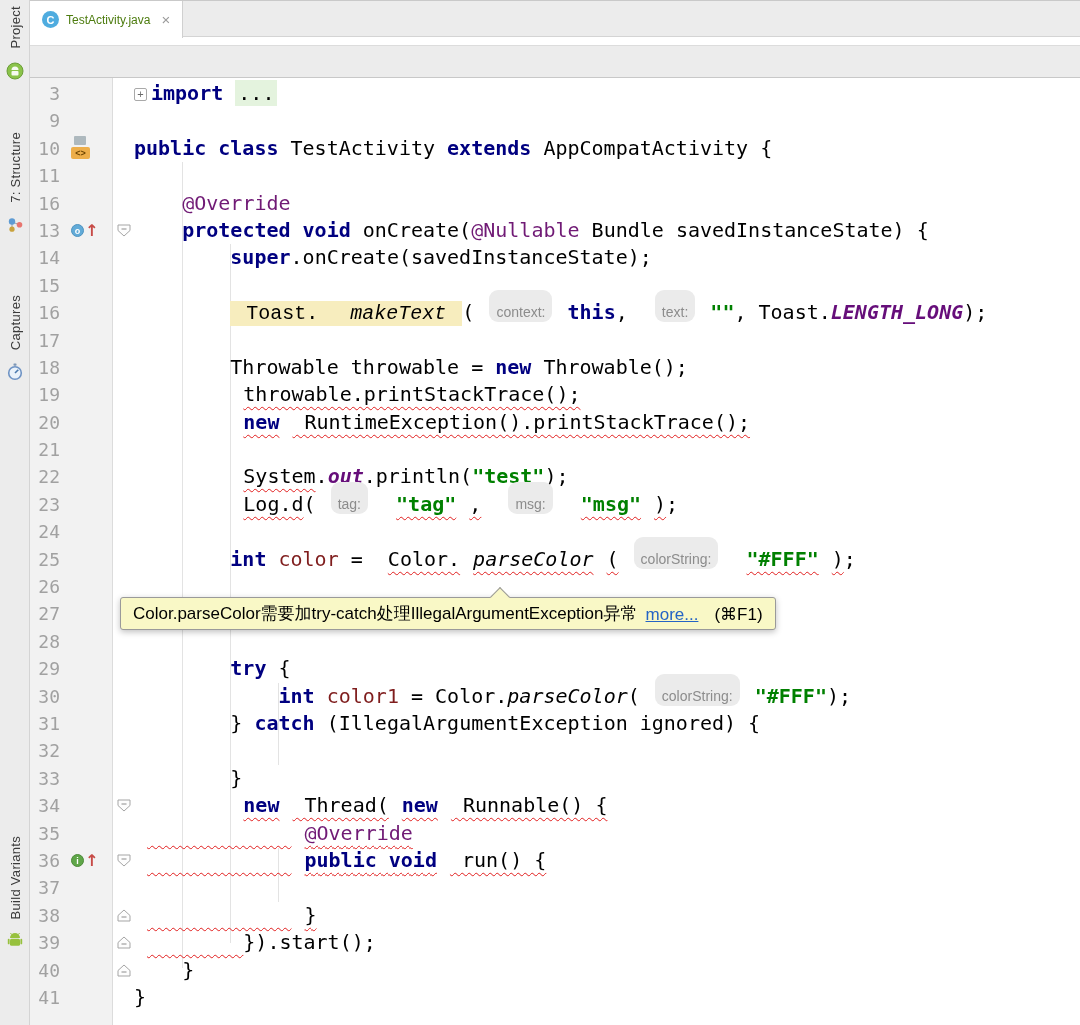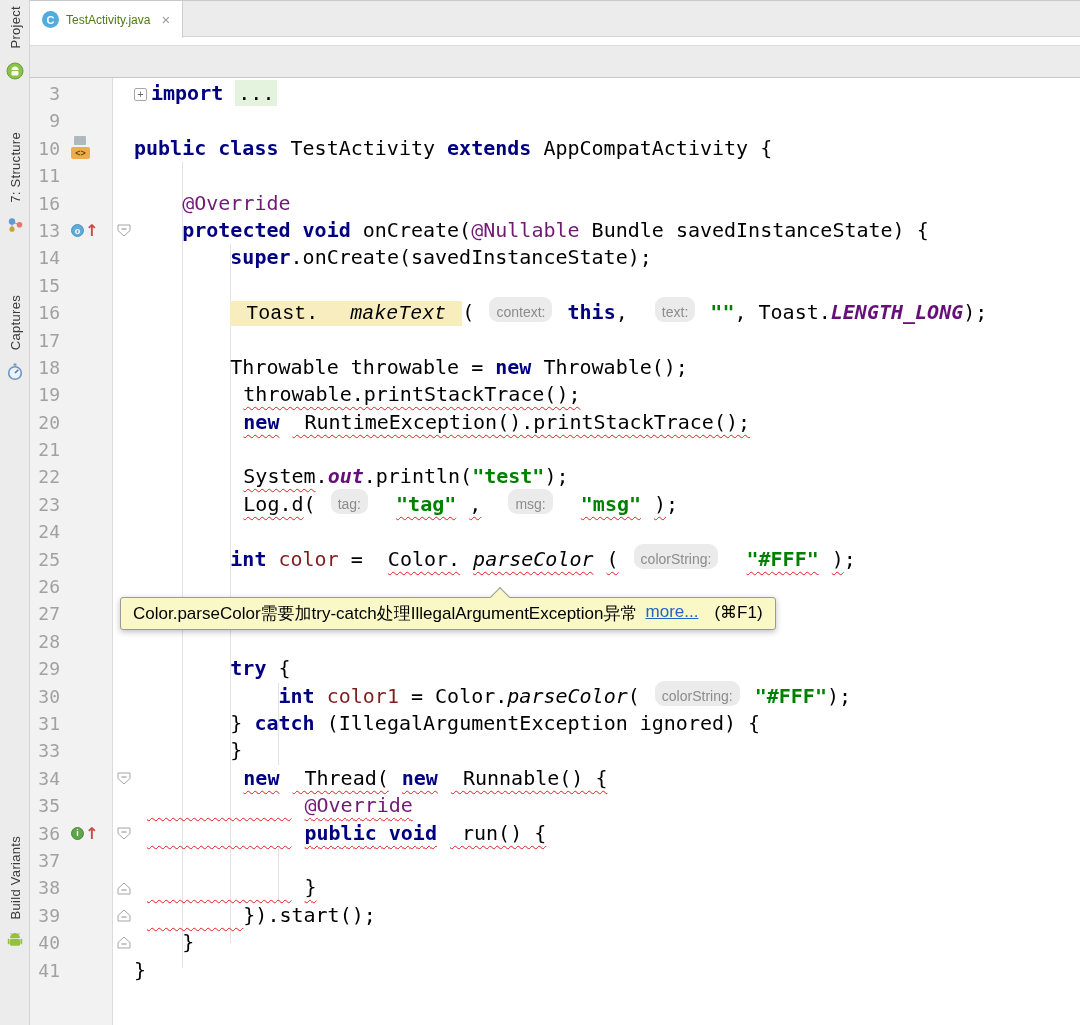--- a/index.html
+++ b/index.html
@@ -53,21 +53,21 @@
   .tk-field{ color:#660E7A; font-weight:bold; font-style:italic; }
   .tk-it   { font-style:italic; }
   .tk-gray { color:#7f1d1d; }
   .tk-dots { background:#E4F3DE; padding:1px 3px; }
   .tk-hl   { background:#F7EDBE; padding:1px 16px;font-family:Liberation Mono, monospace; }
   .tk-wavy { text-decoration-line:underline; text-decoration-style:wavy;
              text-decoration-color:#E11E1E; text-decoration-thickness:1px;
              text-underline-offset:5px;padding-left:13px; }
   .tk-hint { font-family:"Liberation Sans", sans-serif; font-size:14px;
              color:#8C8C8C; background:#EBEBEB; border-radius:9px;
-             padding:7px 7px 2px; margin:0 3px; vertical-align:2px;text-align:right; }
+             padding:14px 7px 2px; margin:0 3px; vertical-align:2px;text-align:right; }
   .tk-foldbox { display:inline-flex; width:13px; height:13px; border:1px solid #A9A9A9;
              border-radius:2px; background:#fff; color:#6A6A6A; font-size:11px;
              line-height:11px; align-items:center; justify-content:center;
              margin-right:4px; vertical-align:2px; font-family:"Liberation Sans",sans-serif; }
 
   
   .ic-ovr { display:inline-flex; align-items:center; }
   .ic-circle { width:13px; height:13px; border-radius:50%; color:#fff; font-size:9px;
                font-weight:bold; display:inline-flex; align-items:center;
                justify-content:center; font-family:"Liberation Sans",sans-serif; }
@@ -82,21 +82,21 @@
                 background:#EDAE4A; border-radius:2px; color:#6B4300; font-size:9px;
                 font-weight:bold; display:flex; align-items:center; justify-content:center;
                 font-family:"Liberation Sans",sans-serif; }
   .fold-mark { display:inline-flex; cursor:pointer; }
 
   
   #tooltip { position:absolute; left:90px; top:519px; z-index:5;
              background:#F9F8C6; border:1px solid #9A9A9A; border-radius:3px;
              box-shadow:0 2px 6px rgba(0,0,0,.25); padding:4px 12px;
              font-size:17px; color:#000; white-space:nowrap;
-             display:flex; align-items:flex-start; }
+             display:flex; align-items:flex-end; }
   #tooltip .tip-arrow { position:absolute; top:-8px; left:372px; width:14px; height:14px;
              background:#F9F8C6; border-left:1px solid #9A9A9A;
              border-top:1px solid #9A9A9A; transform:rotate(45deg); }
   #tooltip a { color:#2464C5; text-decoration:underline; margin:0 16px 0 8px; cursor:pointer; }
 </style>
 </head>
 <body>
 
 <div id="stripe">
   <div class="stripe-item" style="top:6px">
@@ -315,20 +315,26 @@
           <div class="g-fold"></div>
           <div class="code"><span class="tk-p">            </span><span class="tk-kw">int</span><span class="tk-p"> </span><span class="tk-gray">color1</span><span class="tk-p"> = Color.</span><span class="tk-it">parseColor</span><span class="tk-p">( </span><span class="tk-hint">colorString:</span><span class="tk-p"> </span><span class="tk-str">"#FFF"</span><span class="tk-p">);</span></div>
         </div>
         <div class="row">
           <div class="g-num">31</div>
           <div class="g-icons"></div>
           <div class="g-fold"></div>
           <div class="code"><span class="tk-p">        } </span><span class="tk-kw">catch</span><span class="tk-p"> (IllegalArgumentException ignored) {</span></div>
         </div>
         <div class="row">
+          <div class="g-num">32</div>
+          <div class="g-icons"></div>
+          <div class="g-fold"></div>
+          <div class="code"></div>
+        </div>
+        <div class="row">
           <div class="g-num">33</div>
           <div class="g-icons"></div>
           <div class="g-fold"></div>
           <div class="code"><span class="tk-p">        }</span></div>
         </div>
         <div class="row">
           <div class="g-num">34</div>
           <div class="g-icons"></div>
           <div class="g-fold">
             <span class="fold-mark">

